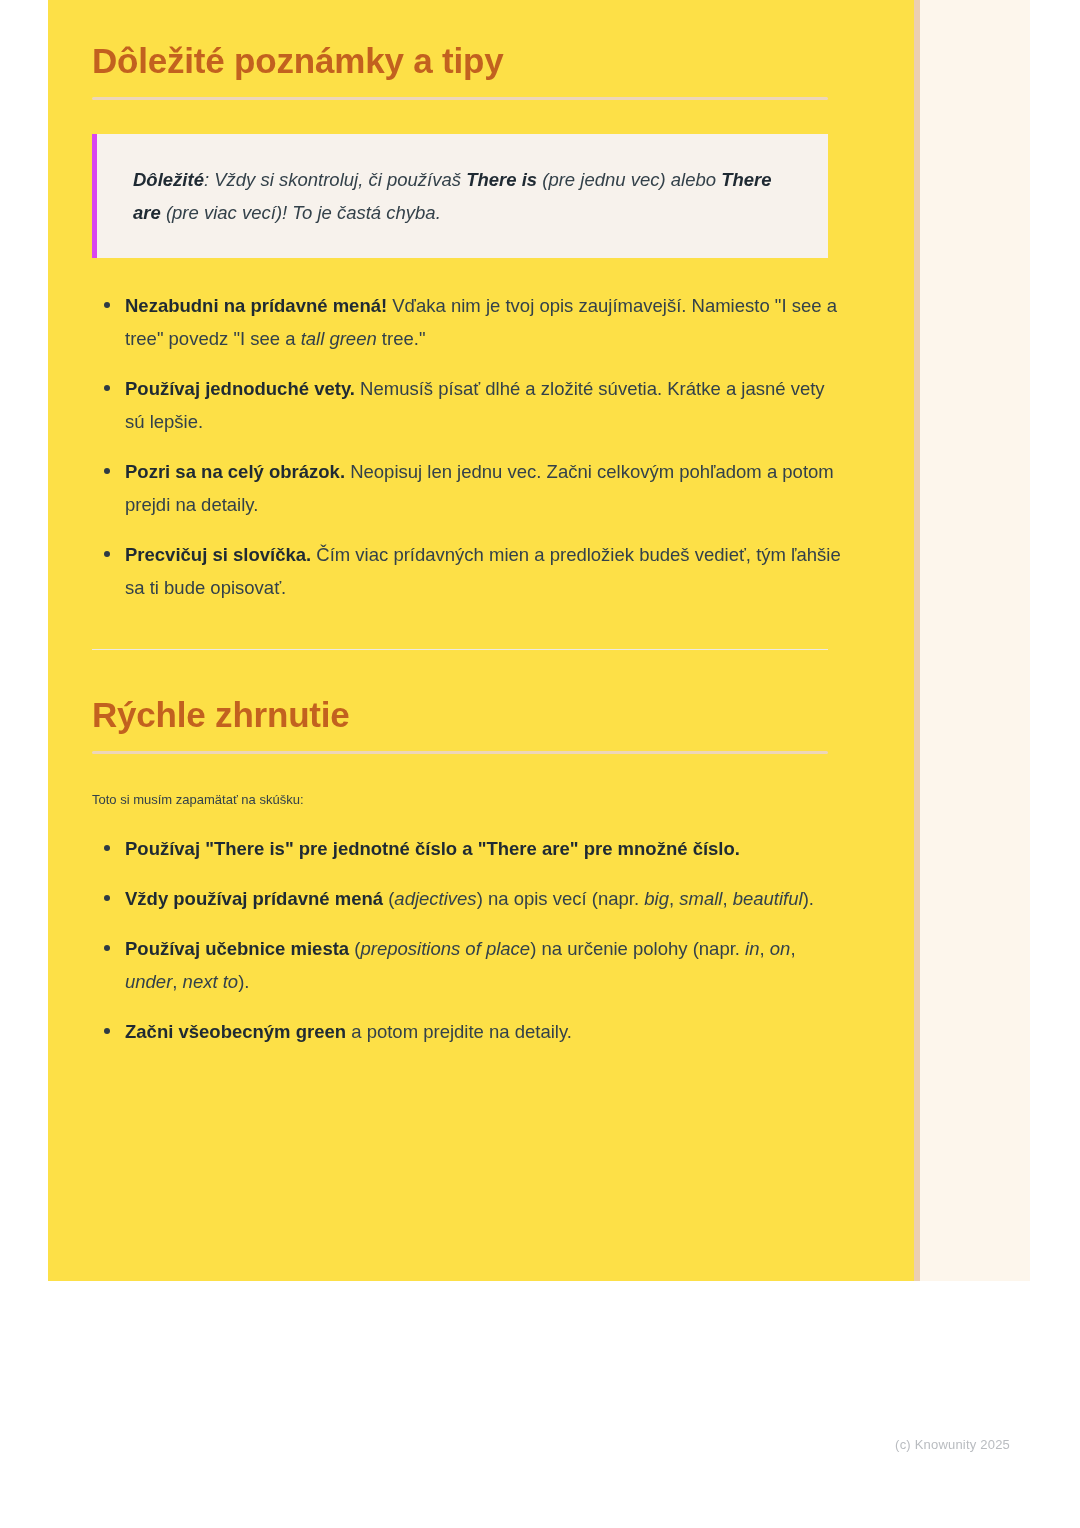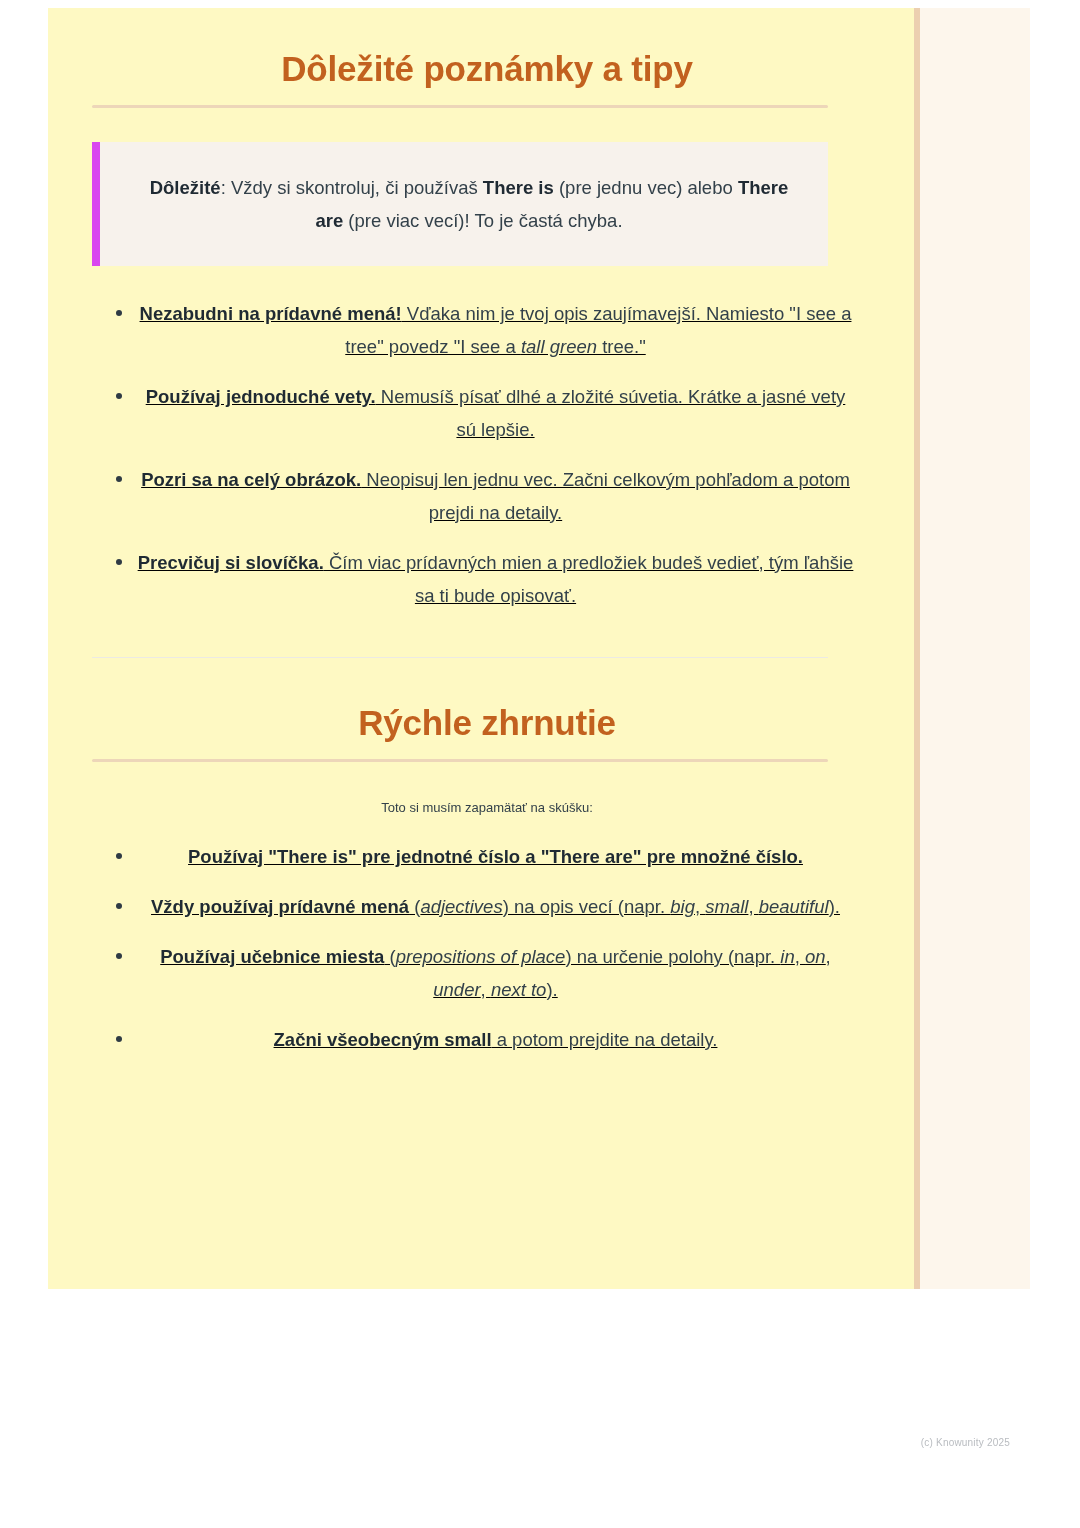--- a/index.html
+++ b/index.html
@@ -19,26 +19,25 @@
     width: 1080px;
     height: 1528px;
     background: #ffffff;
     overflow: hidden;
   }
 
   
   .paper {
     position: absolute;
     left: 48px;
-    top: 8px;
+    top: 0;
     width: 982px;
     height: 1281px;
-    background: #fef9c3;
+    background: #fde047;
     box-sizing: border-box;
-    text-align: center;
   }
 
   
   .paper-edge {
     position: absolute;
     right: 0;
     top: 0;
     width: 110px;
     height: 100%;
     background: #fdf6ec;
@@ -75,40 +74,40 @@
     background: #edd6b9;
     width: 736px;
     margin: 0 0 34px 0;
     border-radius: 2px;
   }
 
   
   .callout {
     position: relative;
     background: #f7f2ec;
-    border-left: 8px solid #d946ef;
+    border-left: 5px solid #d946ef;
     width: 736px;
     box-sizing: border-box;
     padding: 30px 26px 28px 36px;
     margin: 0 0 32px 0;
+    font-style: italic;
   }
   .callout p {
     margin: 0;
     font-size: 18.5px;
     line-height: 1.78;
     color: #33414a;
   }
 
   
   ul.tips, ul.summary {
     list-style: none;
-    margin: 12px;
+    margin: 0;
     padding: 0;
     width: 750px;
-    text-decoration: underline;
   }
   ul.tips > li, ul.summary > li {
     position: relative;
     padding-left: 33px;
     margin-bottom: 17px;
     font-size: 18.5px;
     line-height: 1.78;
     color: #33414a;
   }
   ul.tips > li:last-child, ul.summary > li:last-child {
@@ -143,21 +142,21 @@
     margin: 0 0 22px 0;
   }
 
   
   .footer {
     position: absolute;
     left: 0;
     top: 1437px;
     width: 1010px;
     text-align: right;
-    font-size: 10px;
+    font-size: 13px;
     color: #b9bcc0;
     letter-spacing: 0.2px;
   }
 </style>
 </head>
 <body>
 
 <div class="page-wrap">
   <div class="paper">
     <div class="paper-edge"></div>
@@ -190,21 +189,21 @@
 
       <p class="lead">Toto si musím zapamätať na skúšku:</p>
 
       <ul class="summary">
         <li><b>Používaj "There is" pre jednotné číslo a "There are" pre množné číslo.</b></li>
 
         <li><b>Vždy používaj prídavné mená</b><span> (</span><i>adjectives</i><span>) na opis vecí (napr. </span><i>big</i><span>, </span><i>small</i><span>, </span><i>beautiful</i><span>).</span></li>
 
         <li><b>Používaj učebnice miesta</b><span> (</span><i>prepositions of place</i><span>) na určenie polohy (napr. </span><i>in</i><span>, </span><i>on</i><span>, </span><i>under</i><span>, </span><i>next to</i><span>).</span></li>
 
-        <li><b>Začni všeobecným small</b><span> a potom prejdite na detaily.</span></li>
+        <li><b>Začni všeobecným green</b><span> a potom prejdite na detaily.</span></li>
 
 
       </ul>
 
     </div>
   </div>
 
   <div class="footer">(c) Knowunity 2025</div>
 </div>
 

